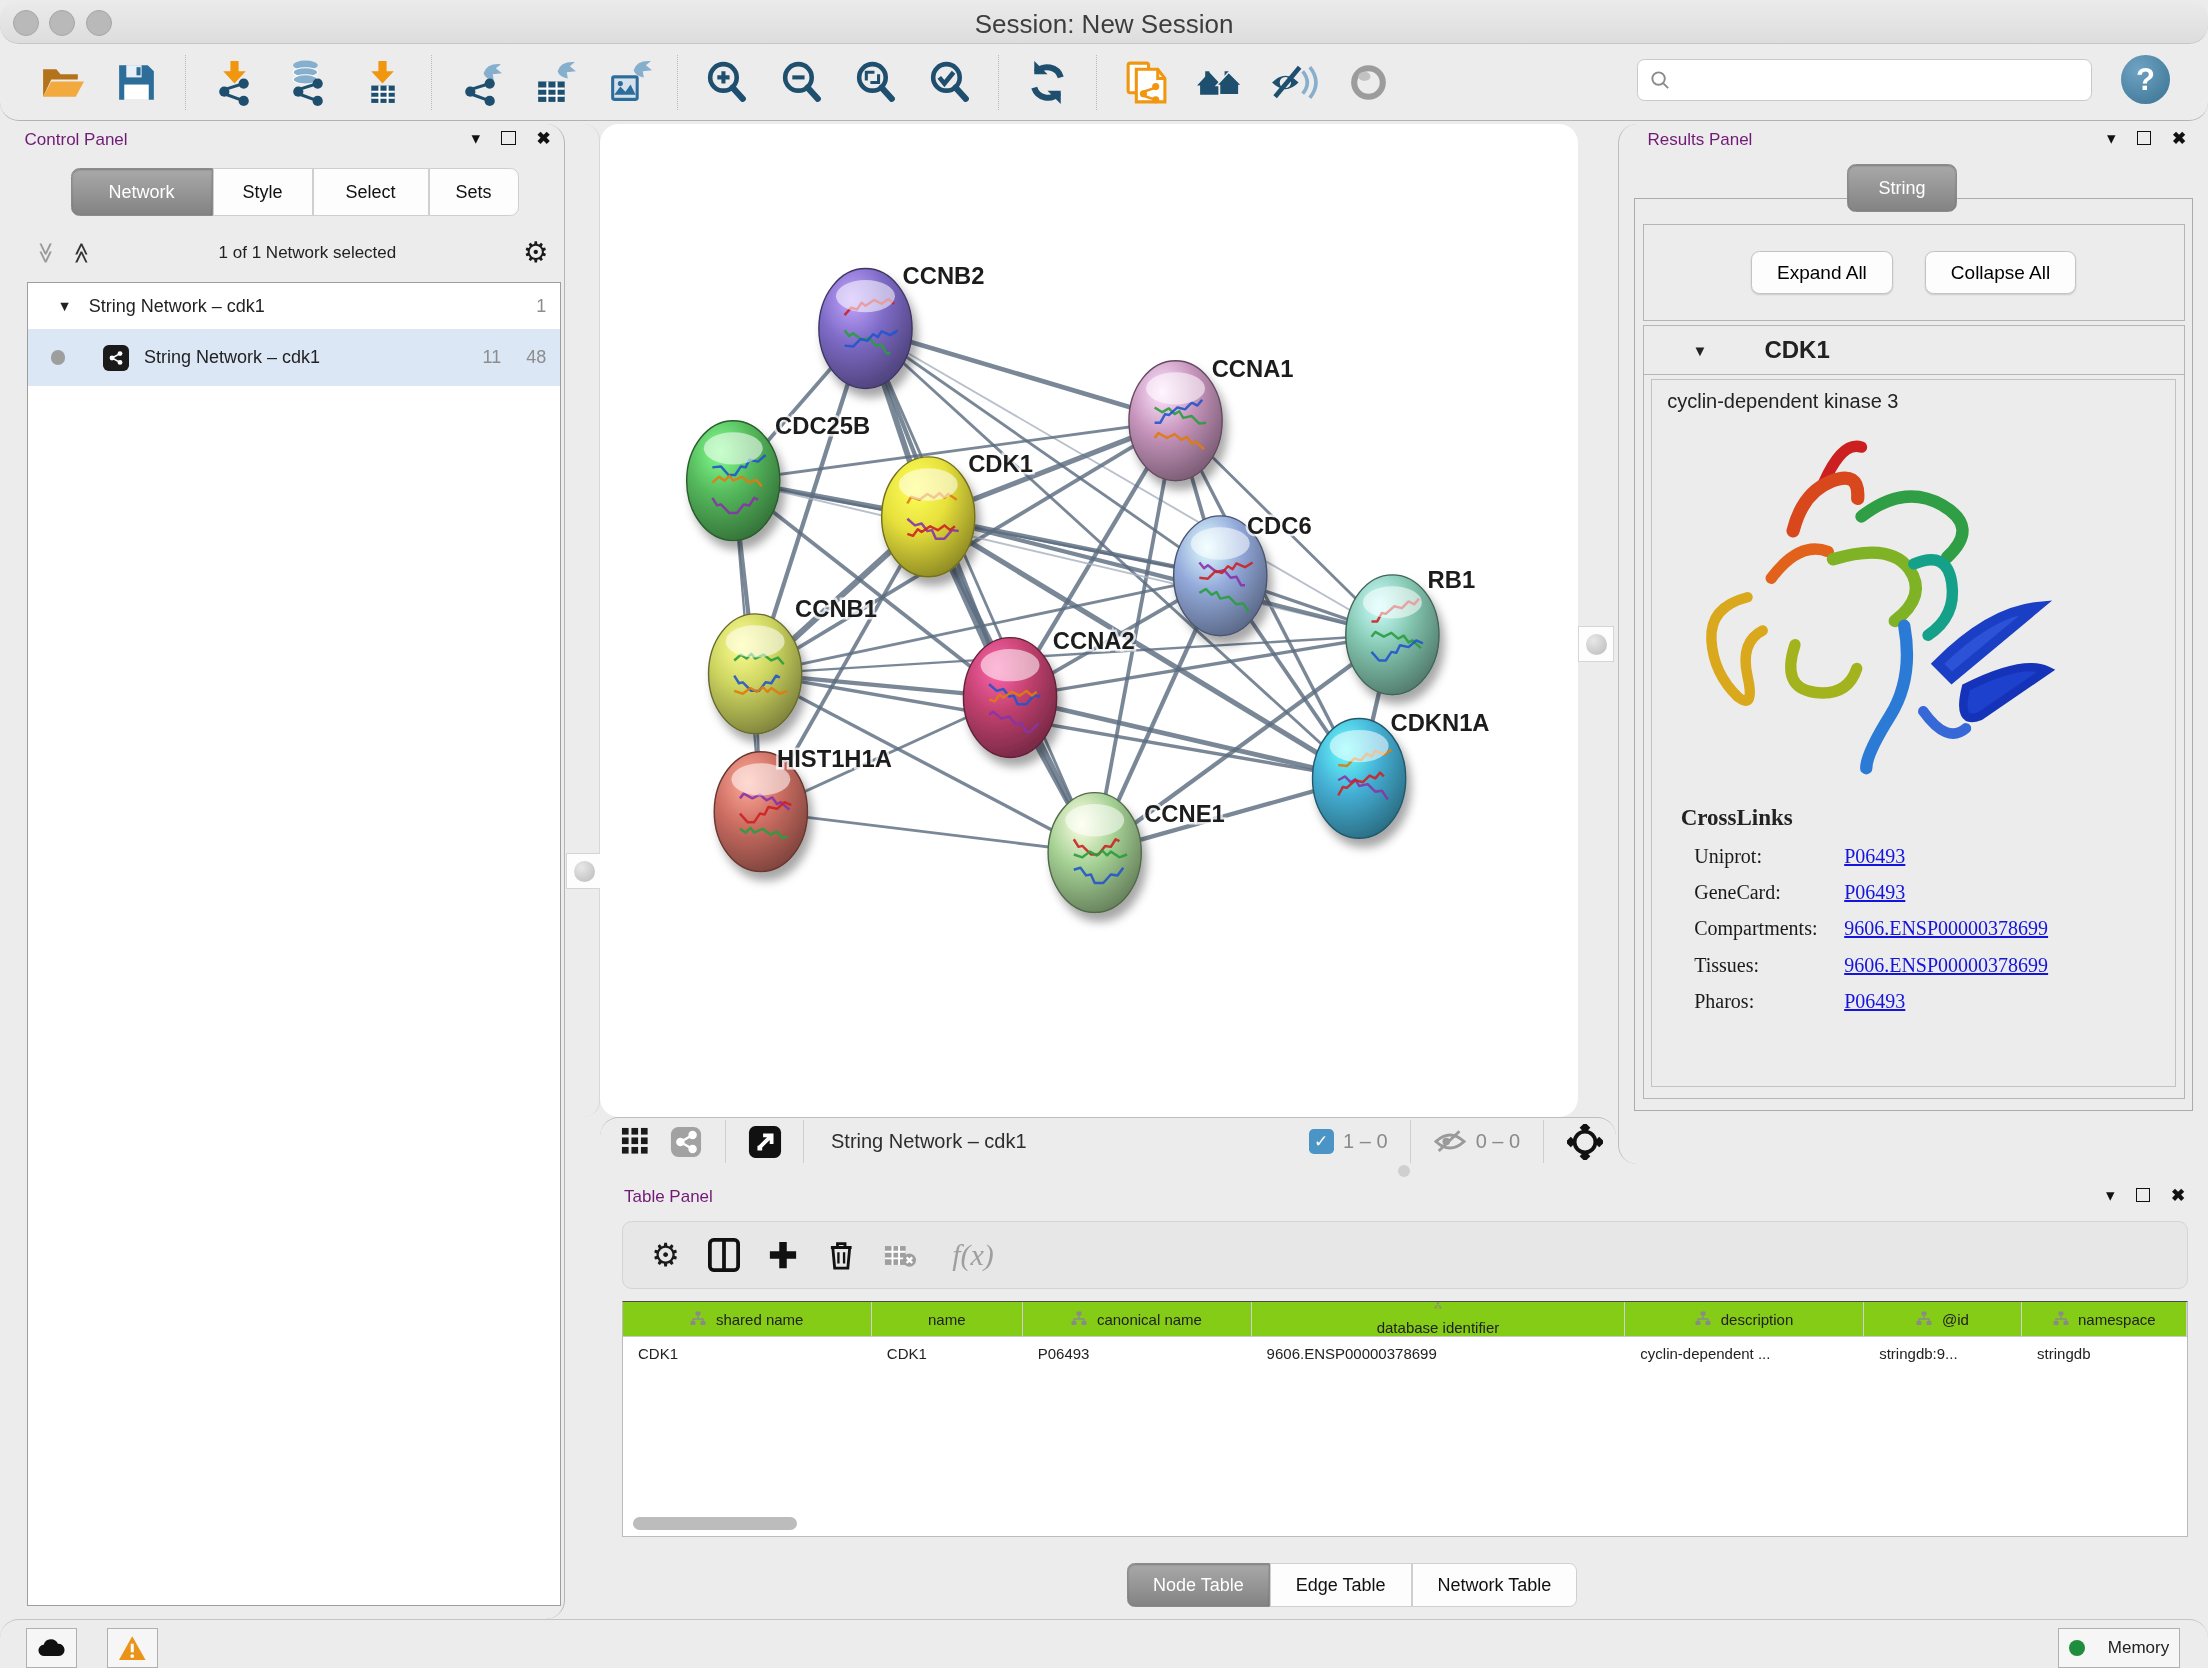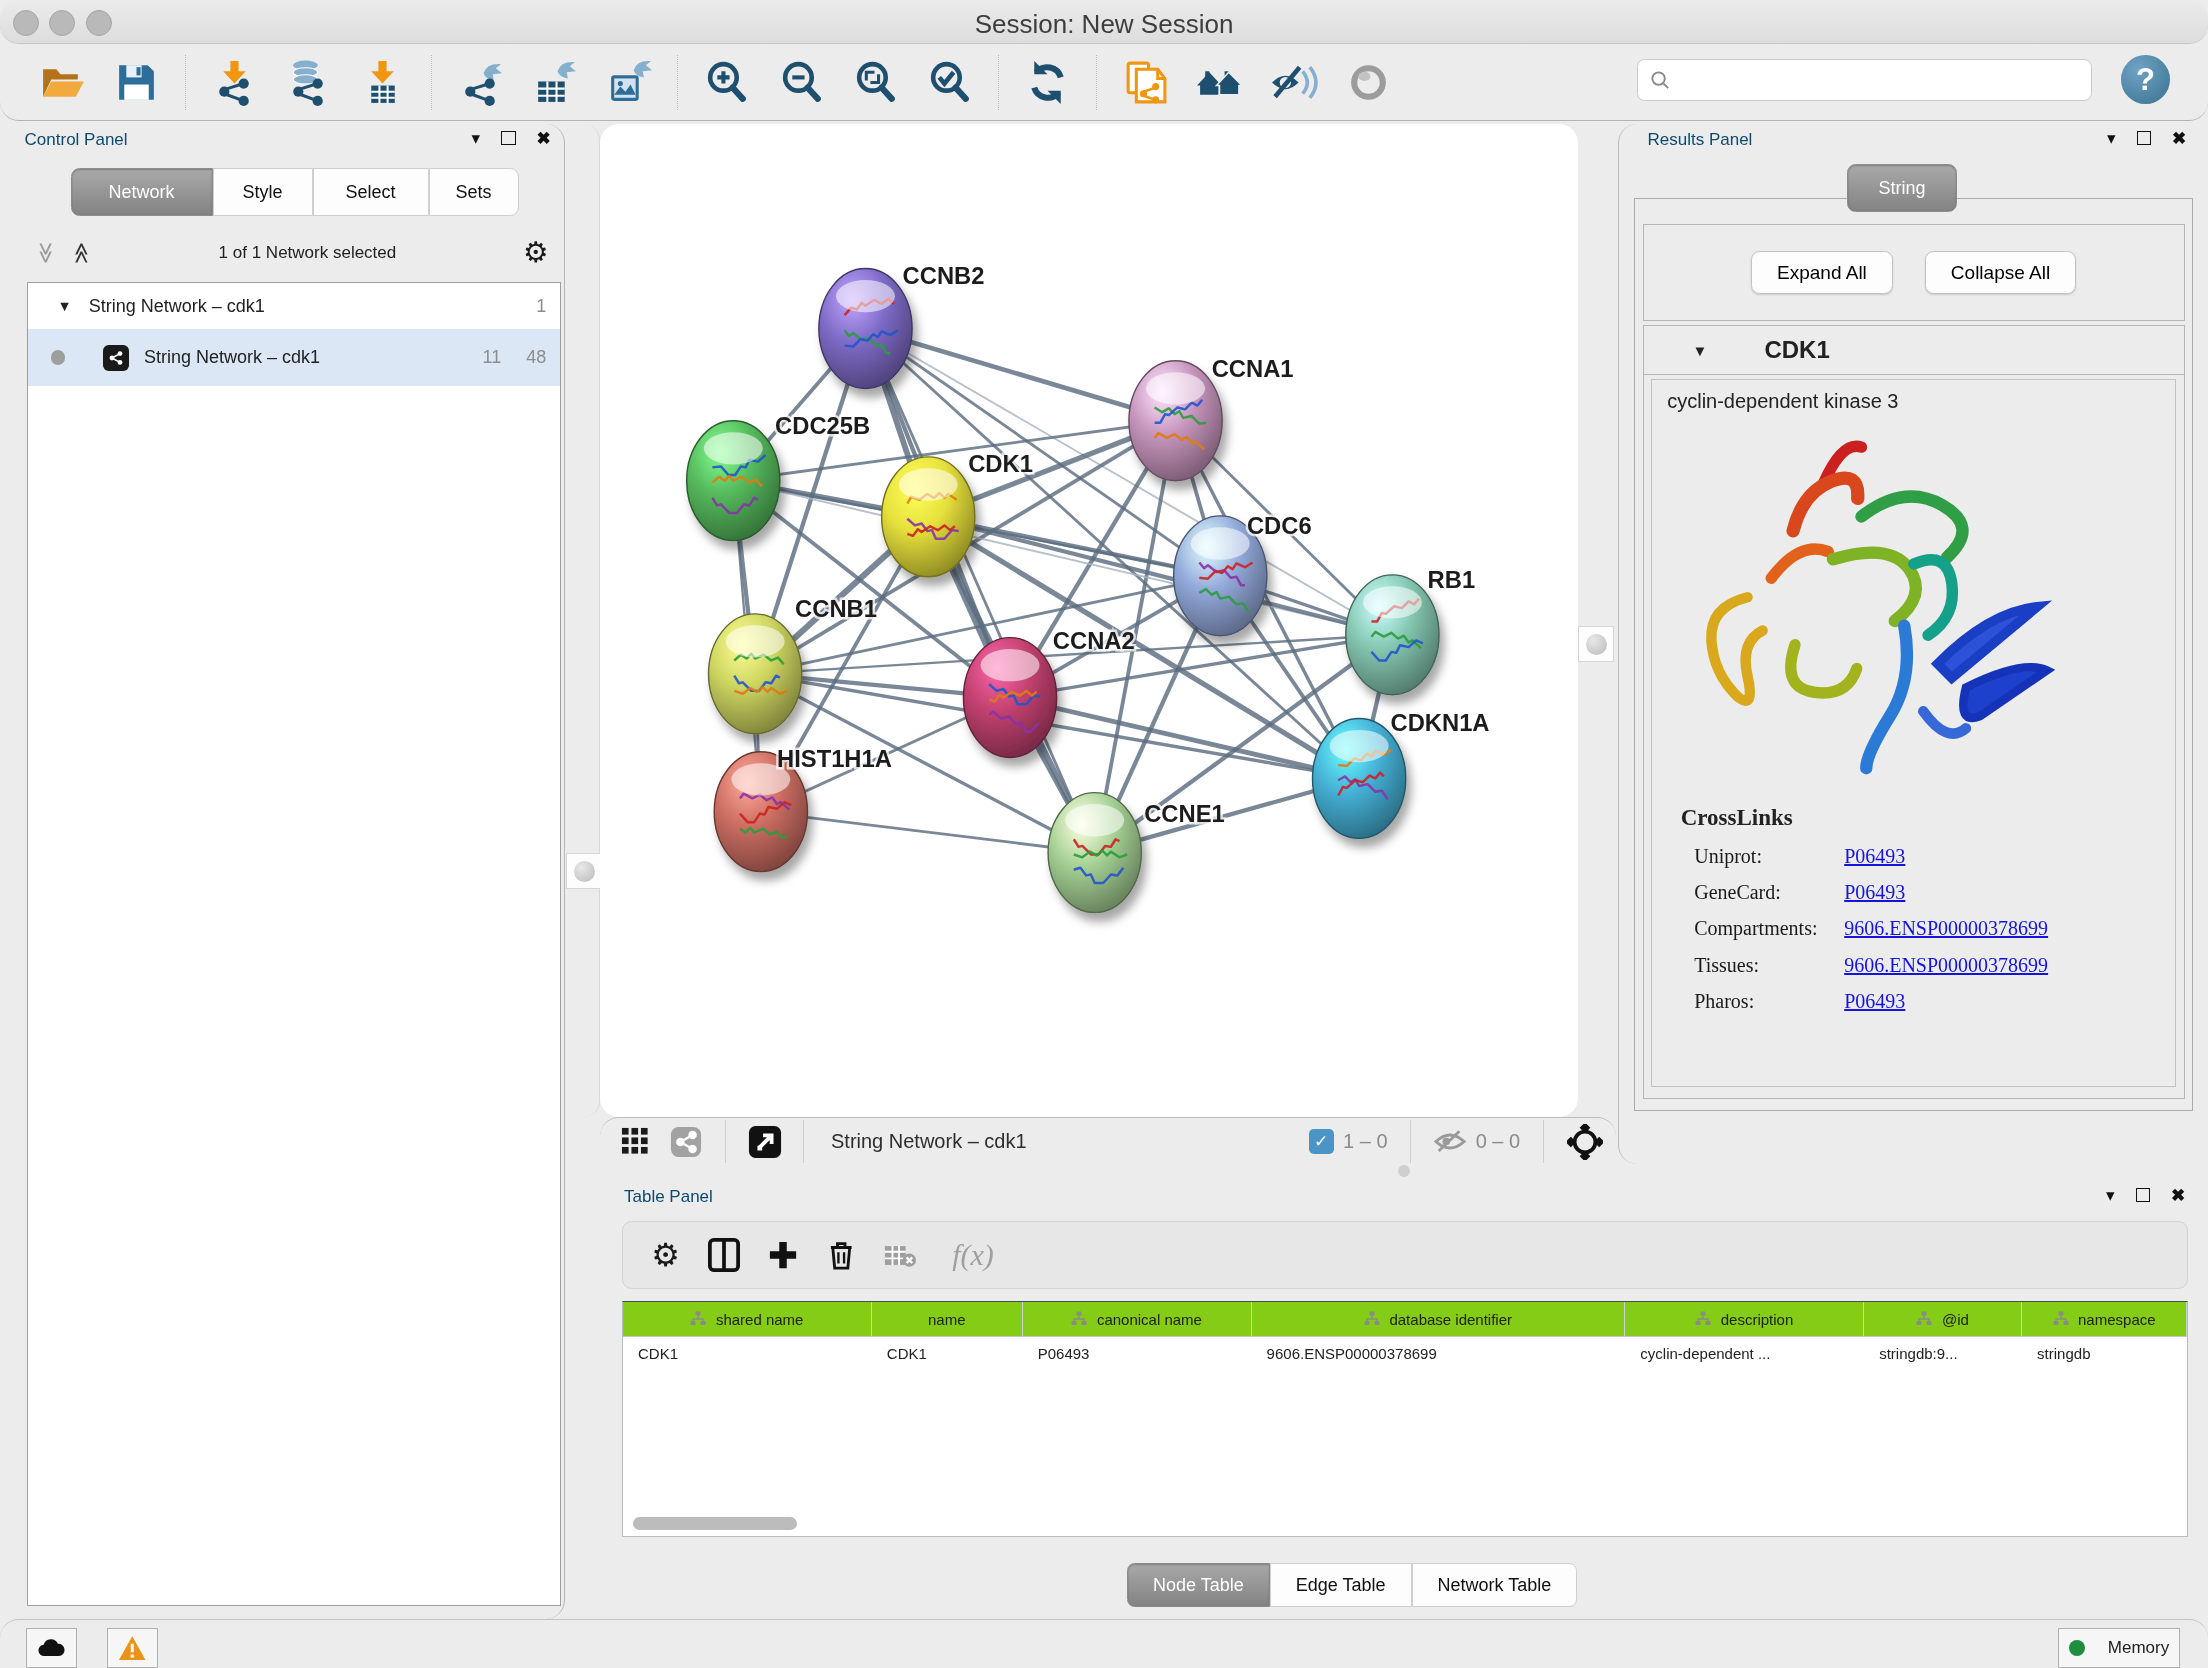--- a/index.html
+++ b/index.html
@@ -20,21 +20,21 @@
   .tbtn svg{width:49px;height:49px;}
   .tsep{width:0;height:55px;border-left:1.9px dotted #b9b9b9;margin:0 11.4px;}
   #searchbox{position:absolute;right:116px;top:59px;width:455px;height:42px;background:#fff;
     border:1px solid #c9c9c9;border-radius:7.6px;display:flex;align-items:center;padding-left:11.4px;box-sizing:border-box;}
   #searchbox input{border:none;outline:none;font-size:18px;width:380px;background:transparent;
     font-family:"Liberation Sans",sans-serif;}
   #helpbtn{position:absolute;right:38px;top:55px;width:49px;height:49px;border-radius:50%;
     background:radial-gradient(circle at 35% 30%,#6fa3c4,#39718f);color:#fff;font-size:31px;font-weight:bold;
     display:flex;align-items:center;justify-content:center;}
   
-  .ptitle{font-size:17px;color:#0c4a6e;}
+  .ptitle{font-size:17px;color:#701a75;}
   .pctrl{font-size:17px;color:#111;display:flex;gap:21px;align-items:center;}
   .tab{height:46px;display:flex;align-items:center;justify-content:center;font-size:18px;
     background:#fdfdfd;border:1px solid #cfcfcf;color:#111;}
   .tab.sel{background:linear-gradient(#a9a9a9,#838383);color:#fff;border-color:#8b8b8b;
     box-shadow:inset 0 1px 1.9px rgba(0,0,0,.25);}
   
   #cpanel{left:7.6px;top:124px;width:556px;height:1495px;background:#ececec;border-right:1px solid #b5b5b5;}
   #ctree{position:absolute;left:19px;top:158px;width:532px;height:1322px;background:#fff;border:1px solid #9d9d9d;}
   .trow{display:flex;align-items:center;height:46px;font-size:18px;}
   .trow.sel{background:#dce7f6;}
@@ -691,21 +691,21 @@
           </div>
           <div class="th" style="width: 229px;">
             <svg width="16" height="16" viewBox="0 0 16 16" fill="#8a8a8a">
   <rect x="5.5" y="0.5" width="5" height="4" rx="1"></rect>
               <rect x="0.5" y="10" width="5" height="4" rx="1"></rect>
   <rect x="10.5" y="10" width="5" height="4" rx="1"></rect>
   <path d="M8 4.5V8M3 10V8h10v2" stroke="#8a8a8a" stroke-width="1.4" fill="none"></path>
             </svg>
             <span>canonical name</span>
           </div>
-          <div class="th" style="width: 374px;">
+          <div class="th" style="width: 374px; flex-direction: column;">
             <svg width="16" height="16" viewBox="0 0 16 16" fill="#8a8a8a">
   <rect x="5.5" y="0.5" width="5" height="4" rx="1"></rect>
               <rect x="0.5" y="10" width="5" height="4" rx="1"></rect>
   <rect x="10.5" y="10" width="5" height="4" rx="1"></rect>
   <path d="M8 4.5V8M3 10V8h10v2" stroke="#8a8a8a" stroke-width="1.4" fill="none"></path>
             </svg>
             <span>database identifier</span>
           </div>
           <div class="th" style="width: 239px;">
             <svg width="16" height="16" viewBox="0 0 16 16" fill="#8a8a8a">

